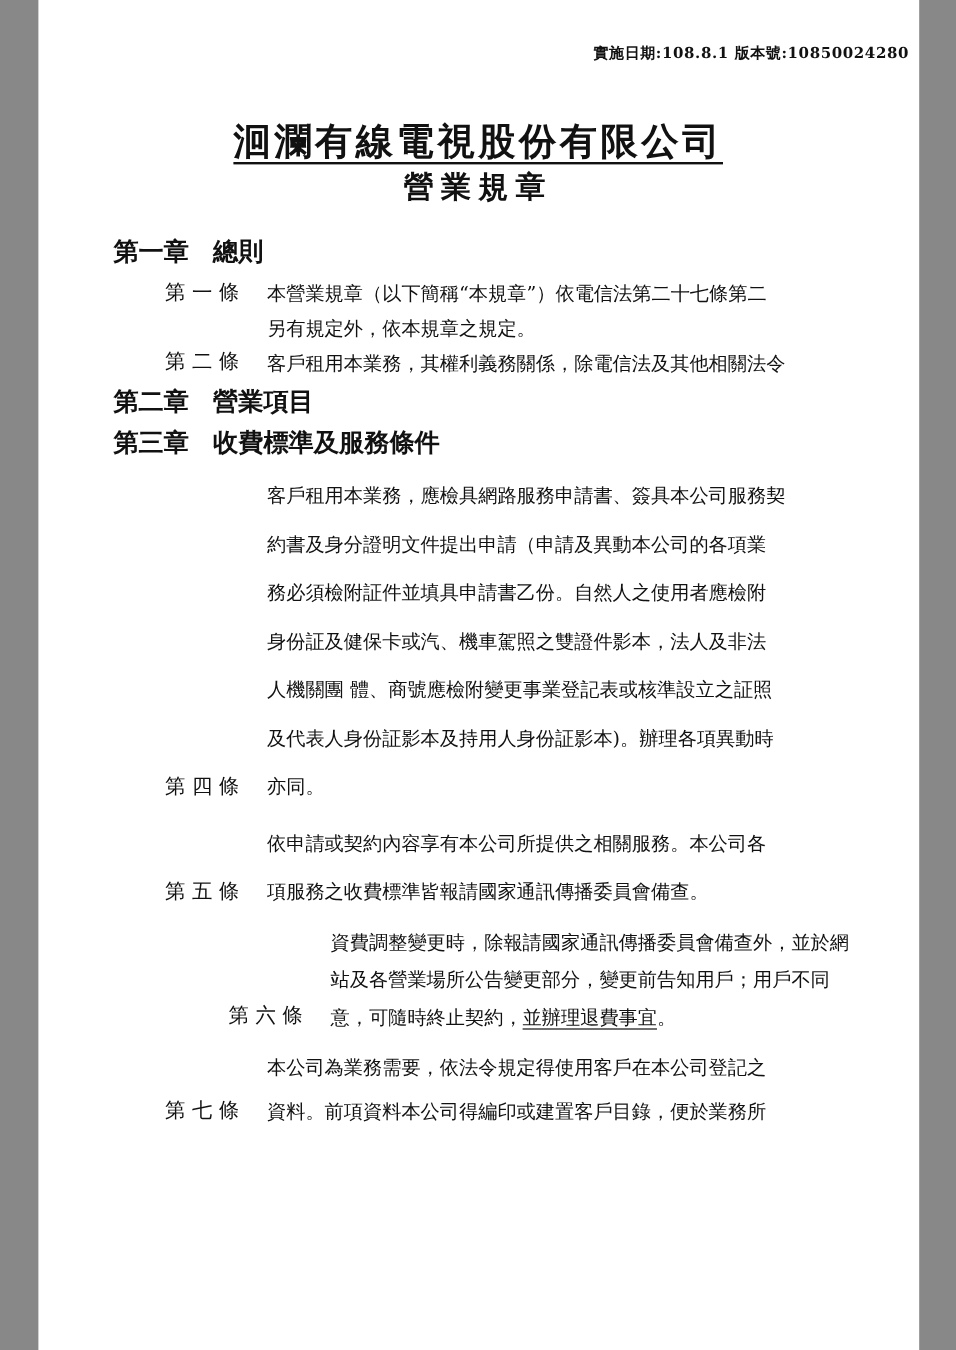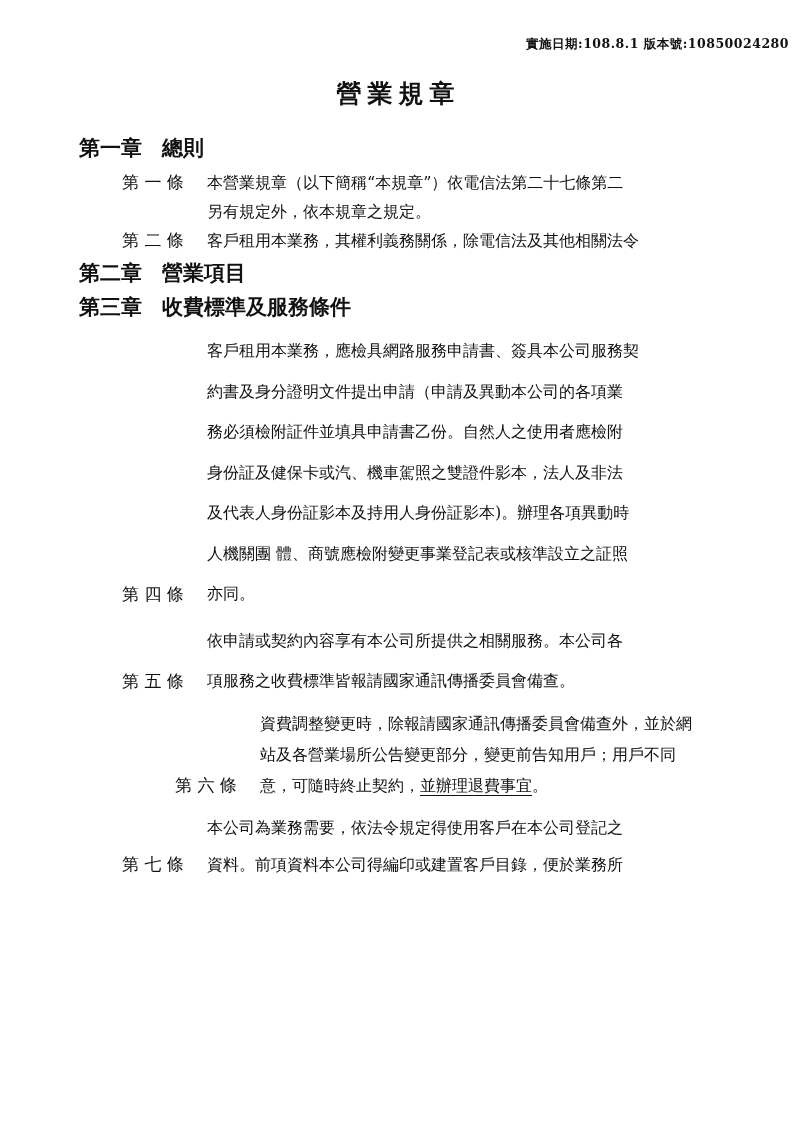--- a/index.html
+++ b/index.html
@@ -2,21 +2,21 @@
 <html><head>
 <meta charset="utf-8">
 <style>
   html, body {
     margin: 0;
     padding: 0;
     background: #888;
   }
   .page {
     position: relative;
-    width: 797px;
+    width: 734px;
     height: 1125px;
     margin: 0 auto;
     background: #ffffff;
     color: #111111;
     font-family: "DejaVu Serif", "Liberation Serif", serif;
     overflow: hidden;
     box-sizing: border-box;
   }
   .doc-meta {
     padding-top: 36px;
@@ -30,29 +30,28 @@
     margin-top: 44px;
     text-align: center;
     font-size: 31px;
     font-weight: 600;
     letter-spacing: 3px;
     text-decoration: underline;
     text-underline-offset: 7px;
     text-decoration-thickness: 2px;
   }
   .doc-subtitle {
-    margin-top: 24px;
     text-align: center;
     font-size: 25px;
     font-weight: 600;
     letter-spacing: 6px;
   }
   .content {
     margin-top: 24px;
-    padding-left: 79px;
+    padding-left: 63px;
     padding-right: 40px;
   }
   .chapter {
     font-size: 21px;
     font-weight: bold;
     line-height: 28px;
     white-space: nowrap;
   }
   .chapter .chapter-name {
     margin-left: 20px;
@@ -89,20 +88,21 @@
     text-underline-offset: 4px;
   }
 </style>
 </head>
 <body>
 
 <div class="page">
 
   <div class="doc-meta">實施日期:108.8.1 版本號:10850024280</div>
 
+  <div class="doc-title">洄瀾有線電視股份有限公司</div>
 
   <div class="doc-subtitle">營業規章</div>
 
   <div class="content">
 
     <div class="chapter">
       <span>第一章</span><span class="chapter-name">總則</span>
     </div>
 
     <div class="article lh-29 mt-6">
@@ -129,22 +129,22 @@
       <span>第三章</span><span class="chapter-name">收費標準及服務條件</span>
     </div>
 
     <div class="article lh-40 mt-10">
       <div class="article-label">第 四 條</div>
       <div class="article-body">
         <div class="line">客戶租用本業務，應檢具網路服務申請書、簽具本公司服務契</div>
         <div class="line">約書及身分證明文件提出申請（申請及異動本公司的各項業</div>
         <div class="line">務必須檢附証件並填具申請書乙份。自然人之使用者應檢附</div>
         <div class="line">身份証及健保卡或汽、機車駕照之雙證件影本，法人及非法</div>
+        <div class="line">人機關團 體、商號應檢附變更事業登記表或核準設立之証照</div>
         <div class="line">及代表人身份証影本及持用人身份証影本)。辦理各項異動時</div>
-        <div class="line">人機關團 體、商號應檢附變更事業登記表或核準設立之証照</div>
         <div class="line">亦同。</div>
       </div>
     </div>
 
     <div class="article lh-40 mt-6">
       <div class="article-label">第 五 條</div>
       <div class="article-body">
         <div class="line">依申請或契約內容享有本公司所提供之相關服務。本公司各</div>
         <div class="line">項服務之收費標準皆報請國家通訊傳播委員會備查。</div>
       </div>

